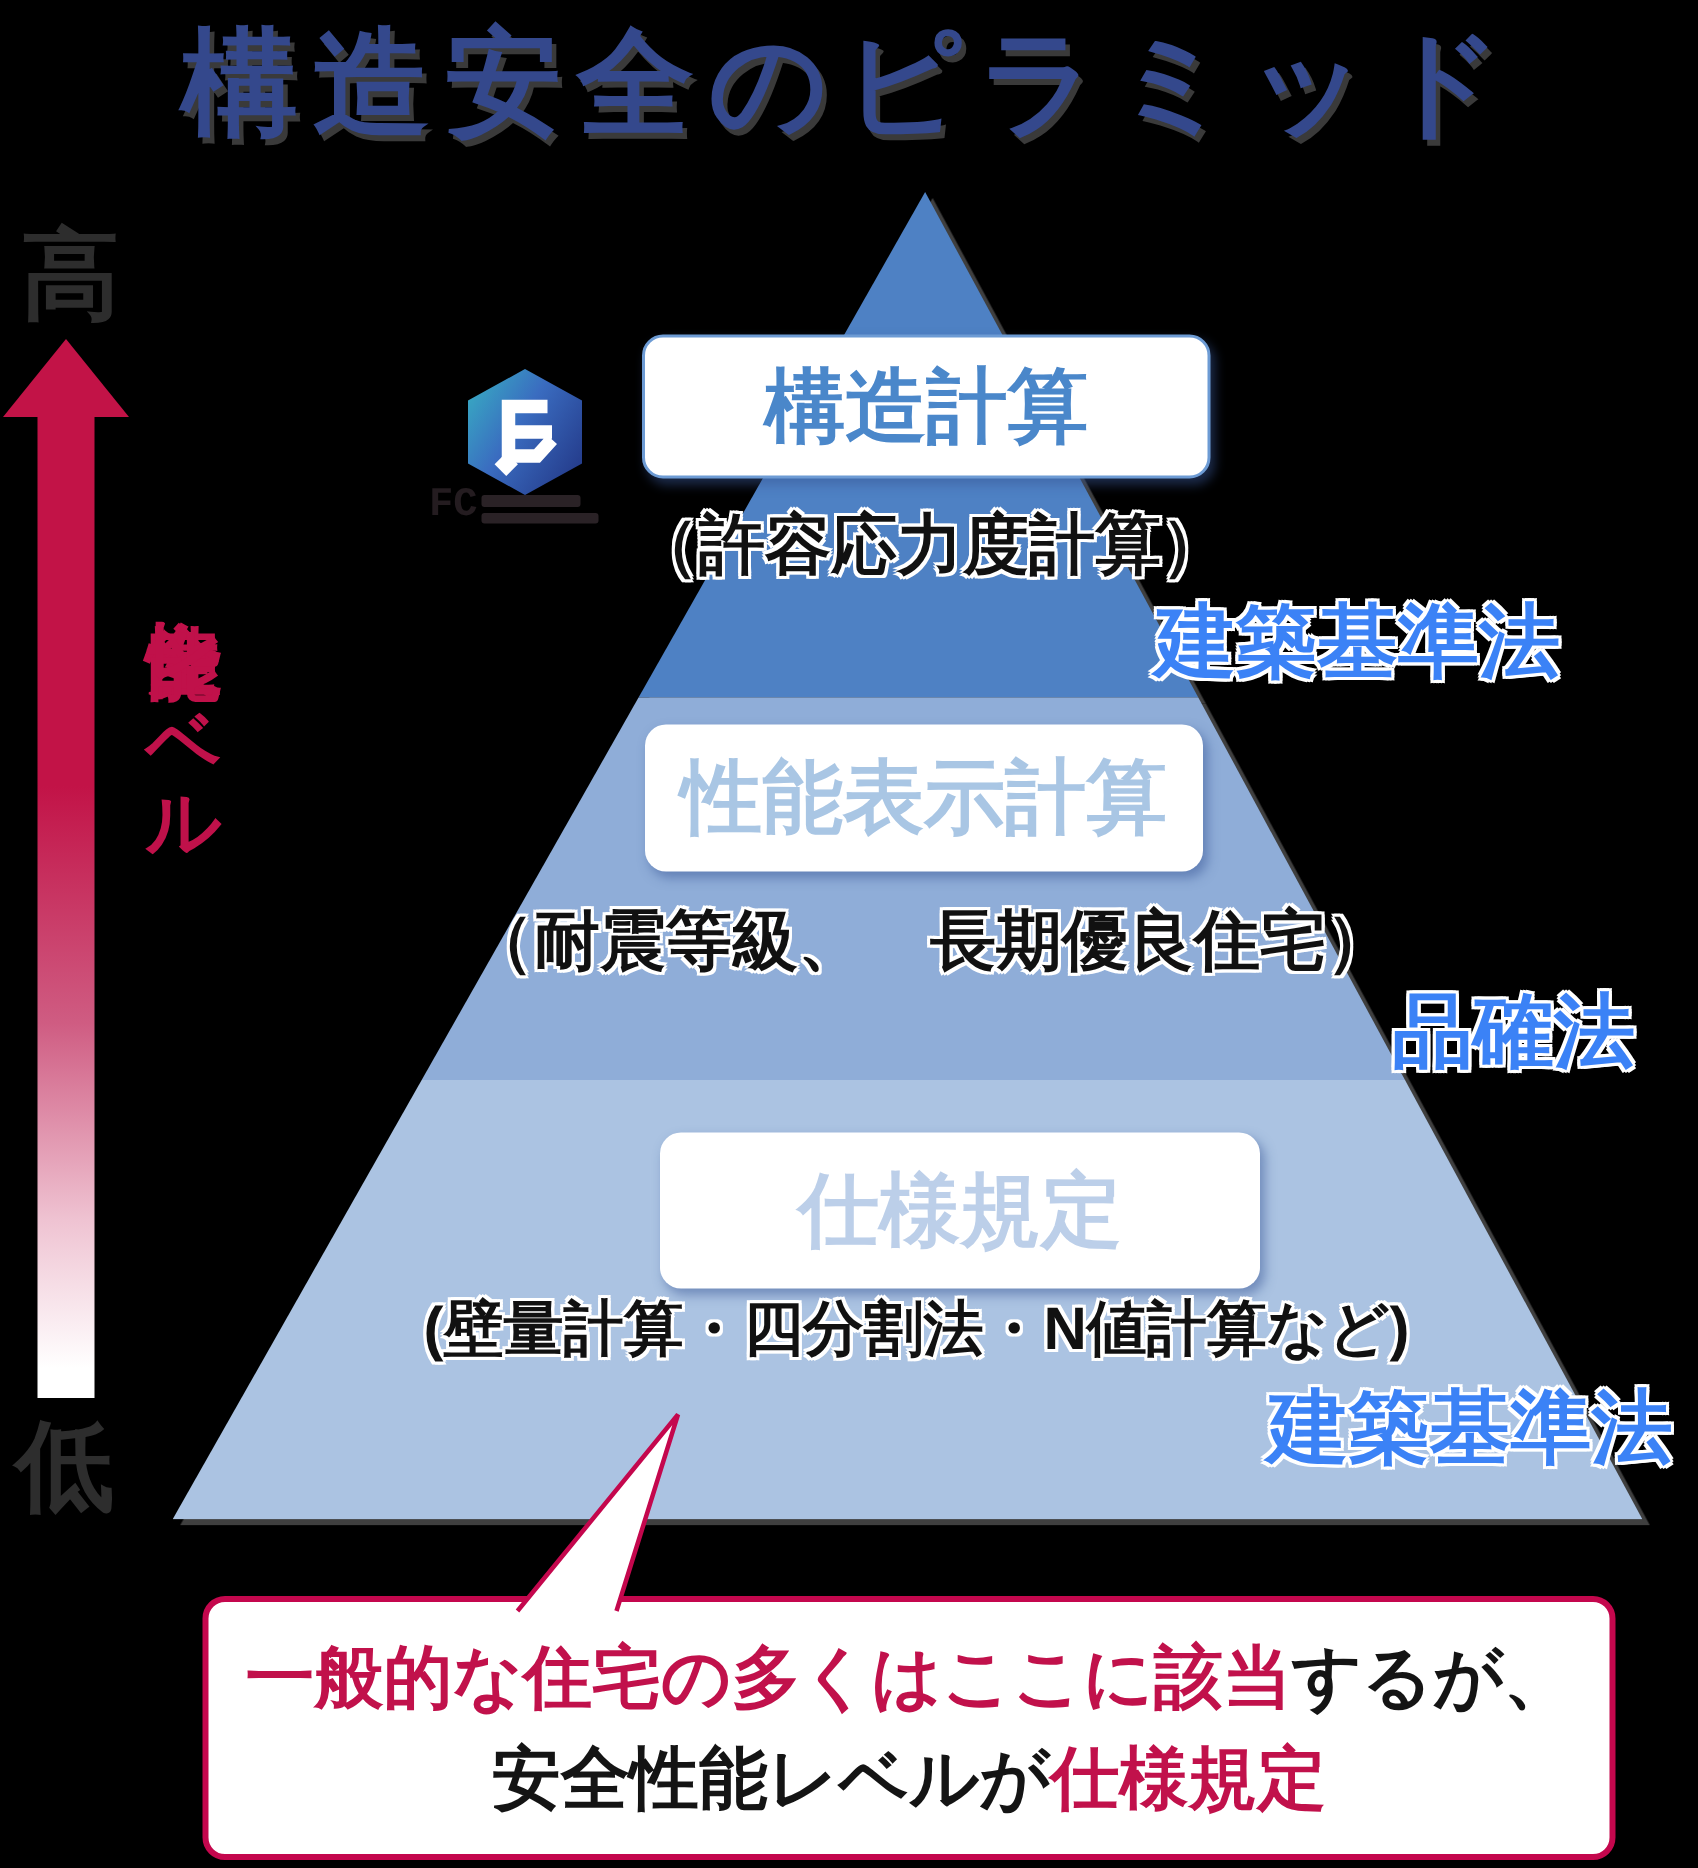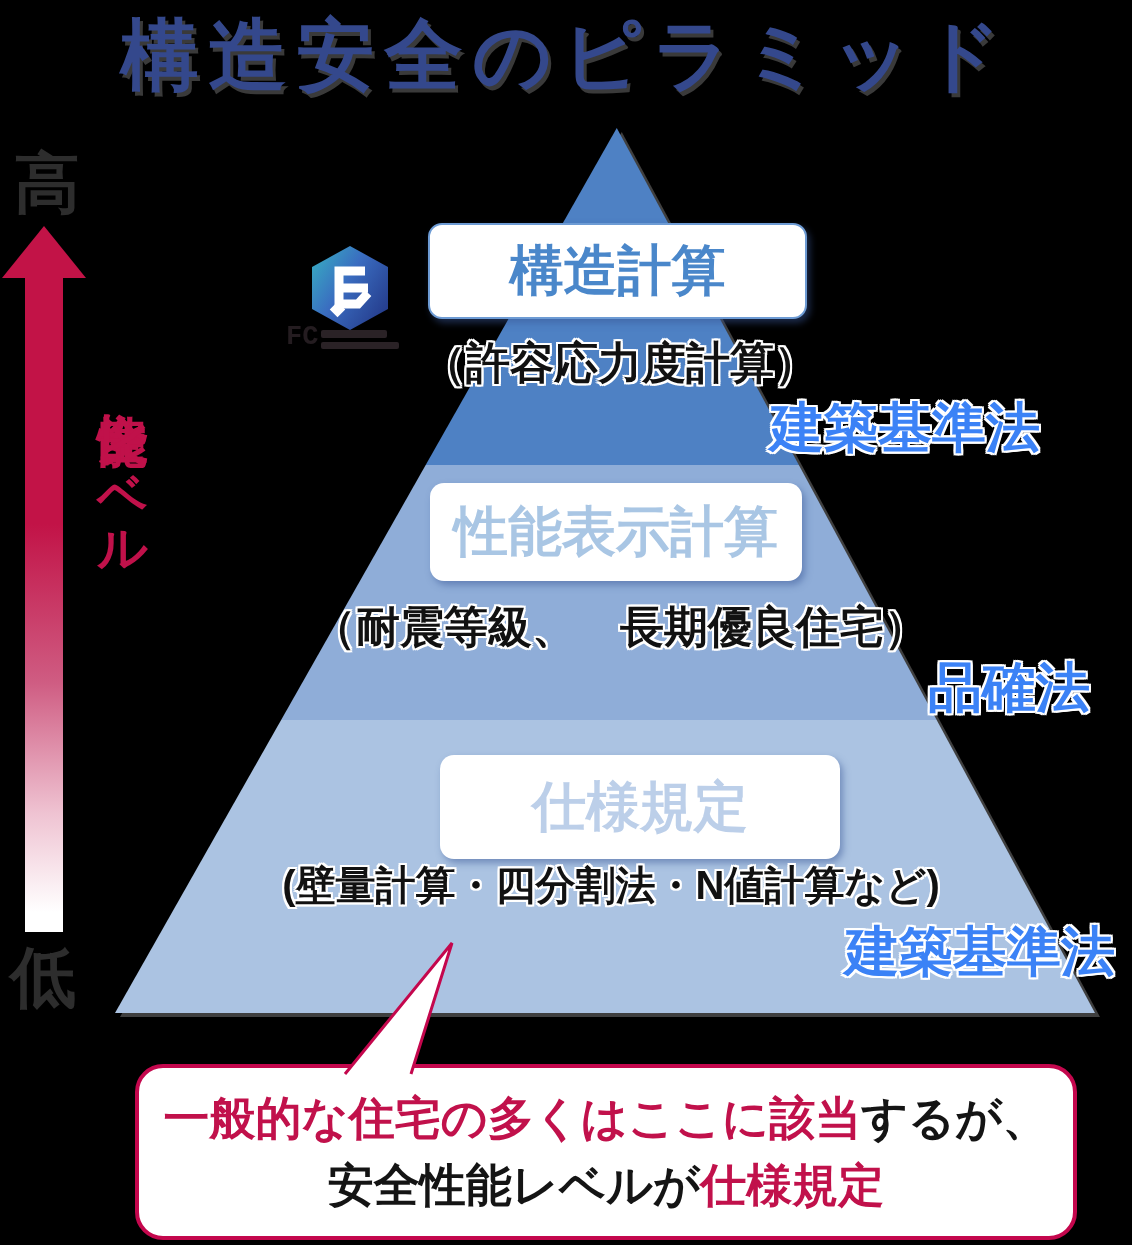--- a/index.html
+++ b/index.html
@@ -75,21 +75,21 @@
   }
   .t1-sub{left:200px; width:840px; top:334px; font-size:44px;}
   .t1-law{left:200px; width:840px; top:392px;}
   .t2-sub{left:150px; width:940px; top:598px; font-size:44px;}
   .t2-law{left:150px; width:940px; top:652px;}
   .t3-sub{left:111px; width:1000px; top:858px; font-size:40px;}
   .t3-law{left:115px; width:1000px; top:916px;}
   
   .callout{
     left:135px; top:1064px; width:942px; height:176px; box-sizing:border-box;
-    background:#fff; border:4px solid #c4074d; border-radius:28px;
+    background:#fff; border:4px solid #c4074d; border-radius:15px;
     display:flex; flex-direction:column; align-items:center; justify-content:center;
     z-index:4;
   }
   .callout-line{font-size:46px; font-weight:800; line-height:1.45; white-space:nowrap; text-align:center;}
   .seg-em{color:#c1114b;}
   .seg-plain{color:#141414;}
   .callout-tail{left:330px; top:936px; z-index:5;}
 </style>
 </head>
 <body>

